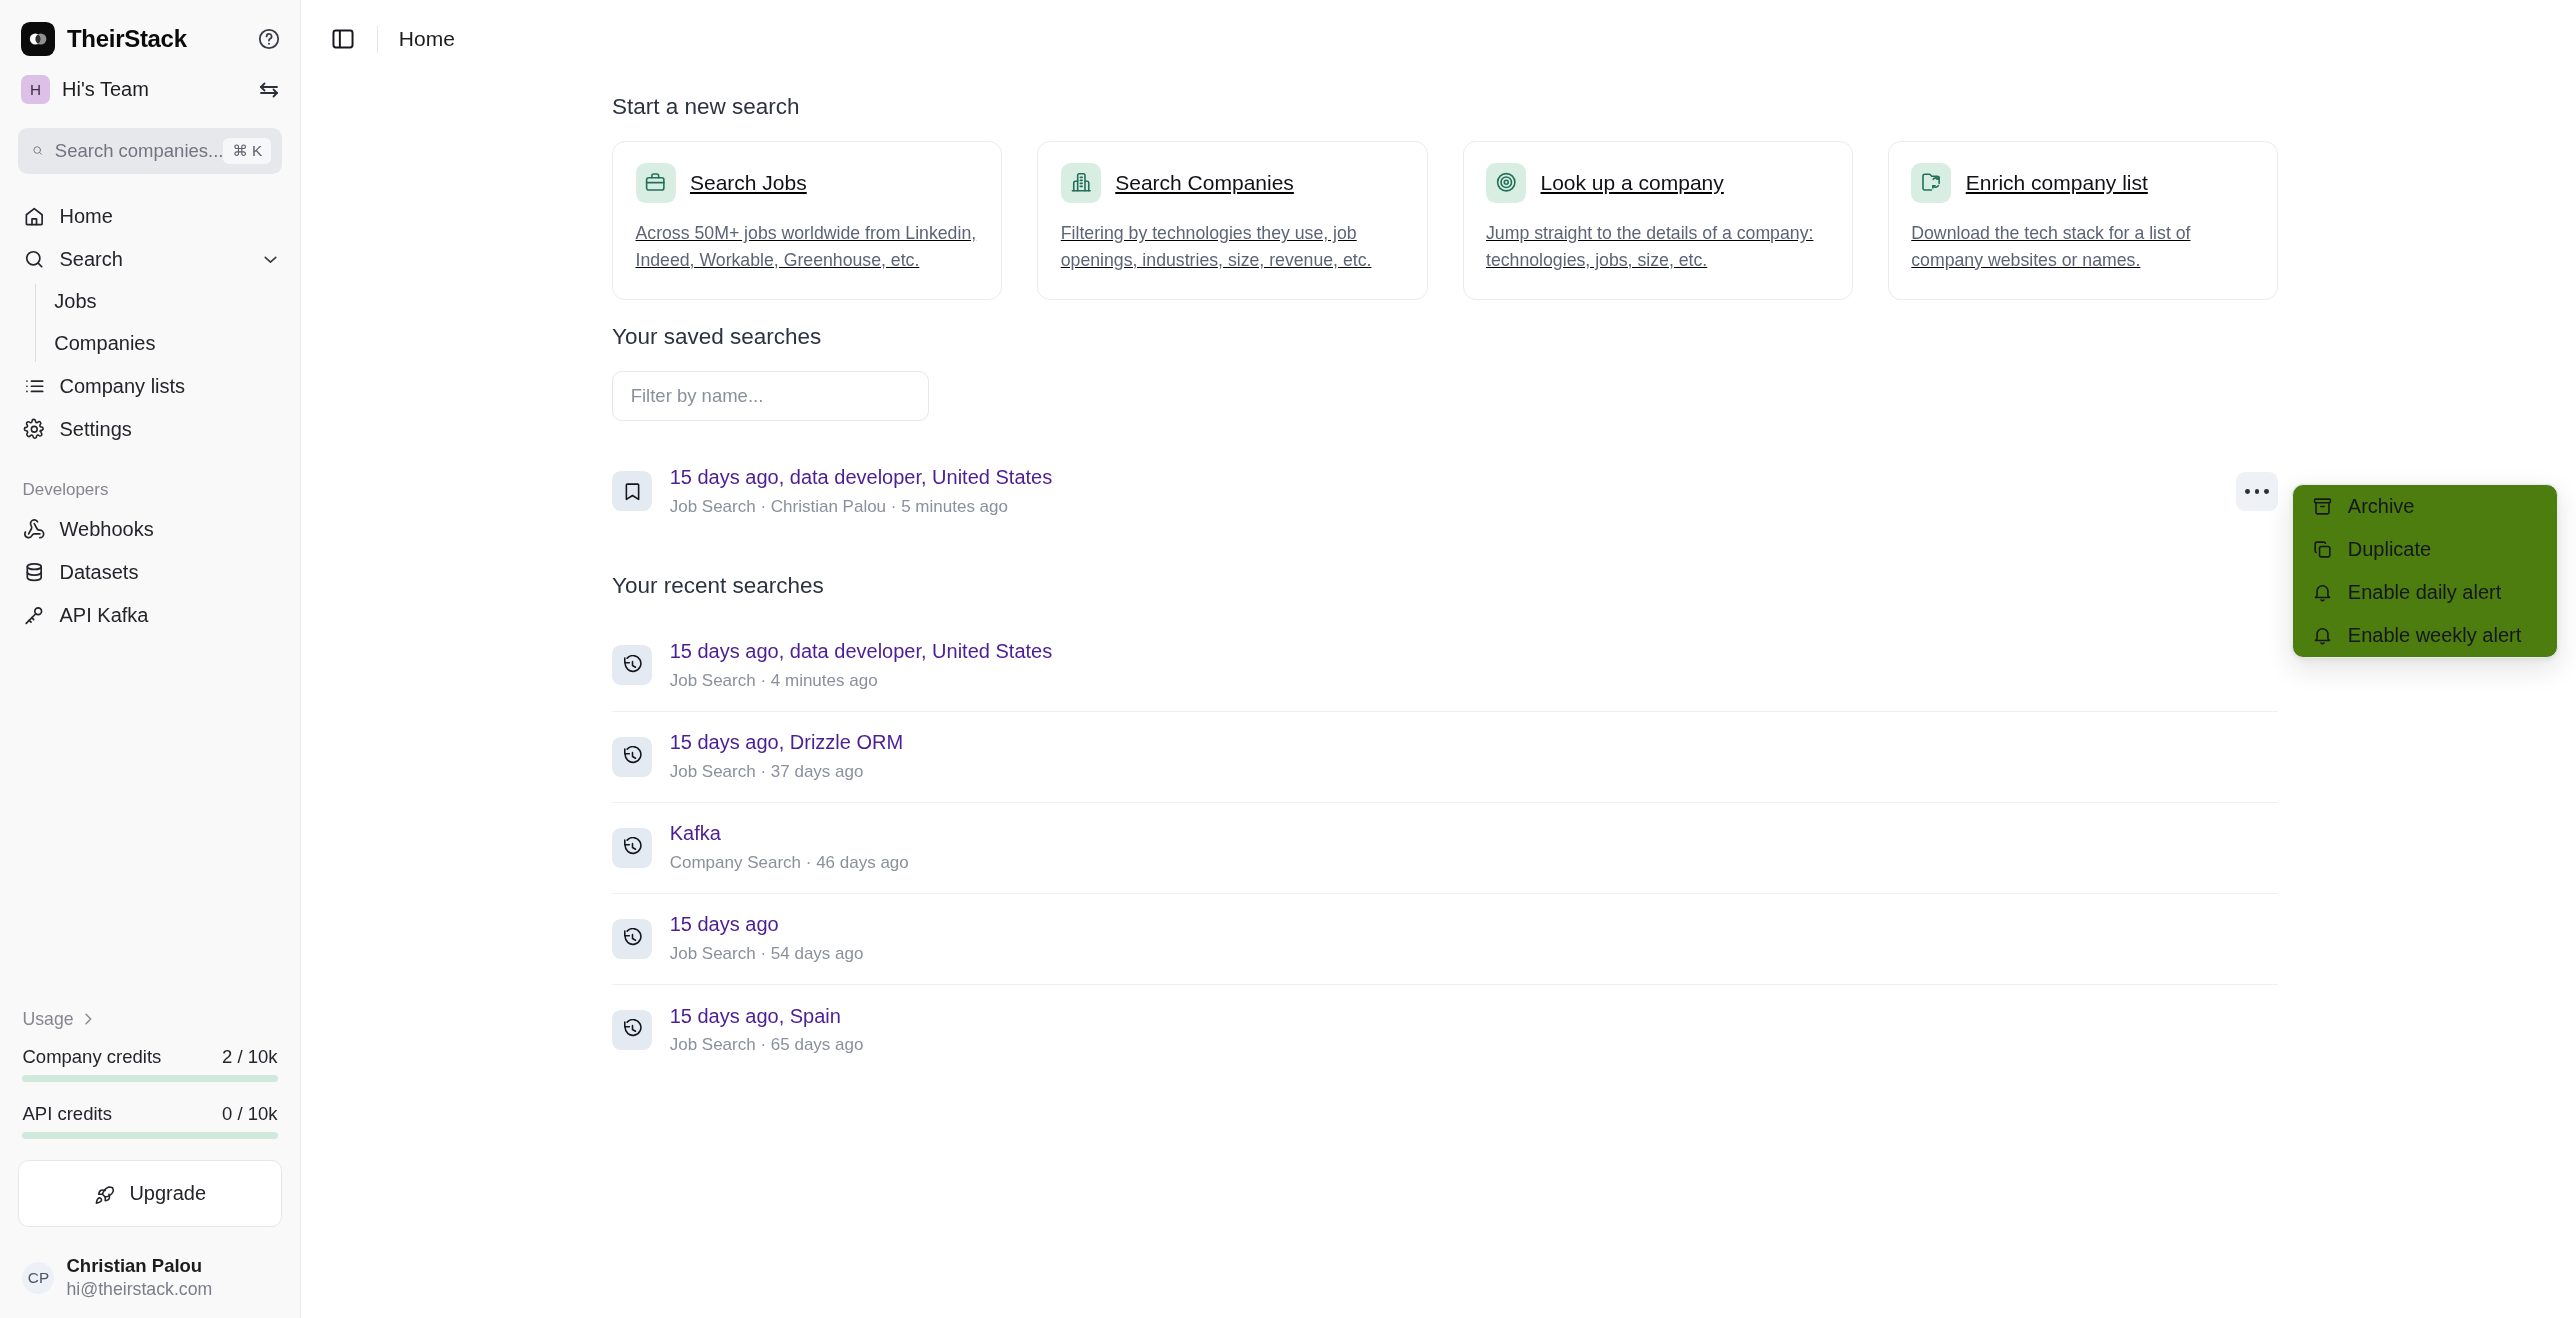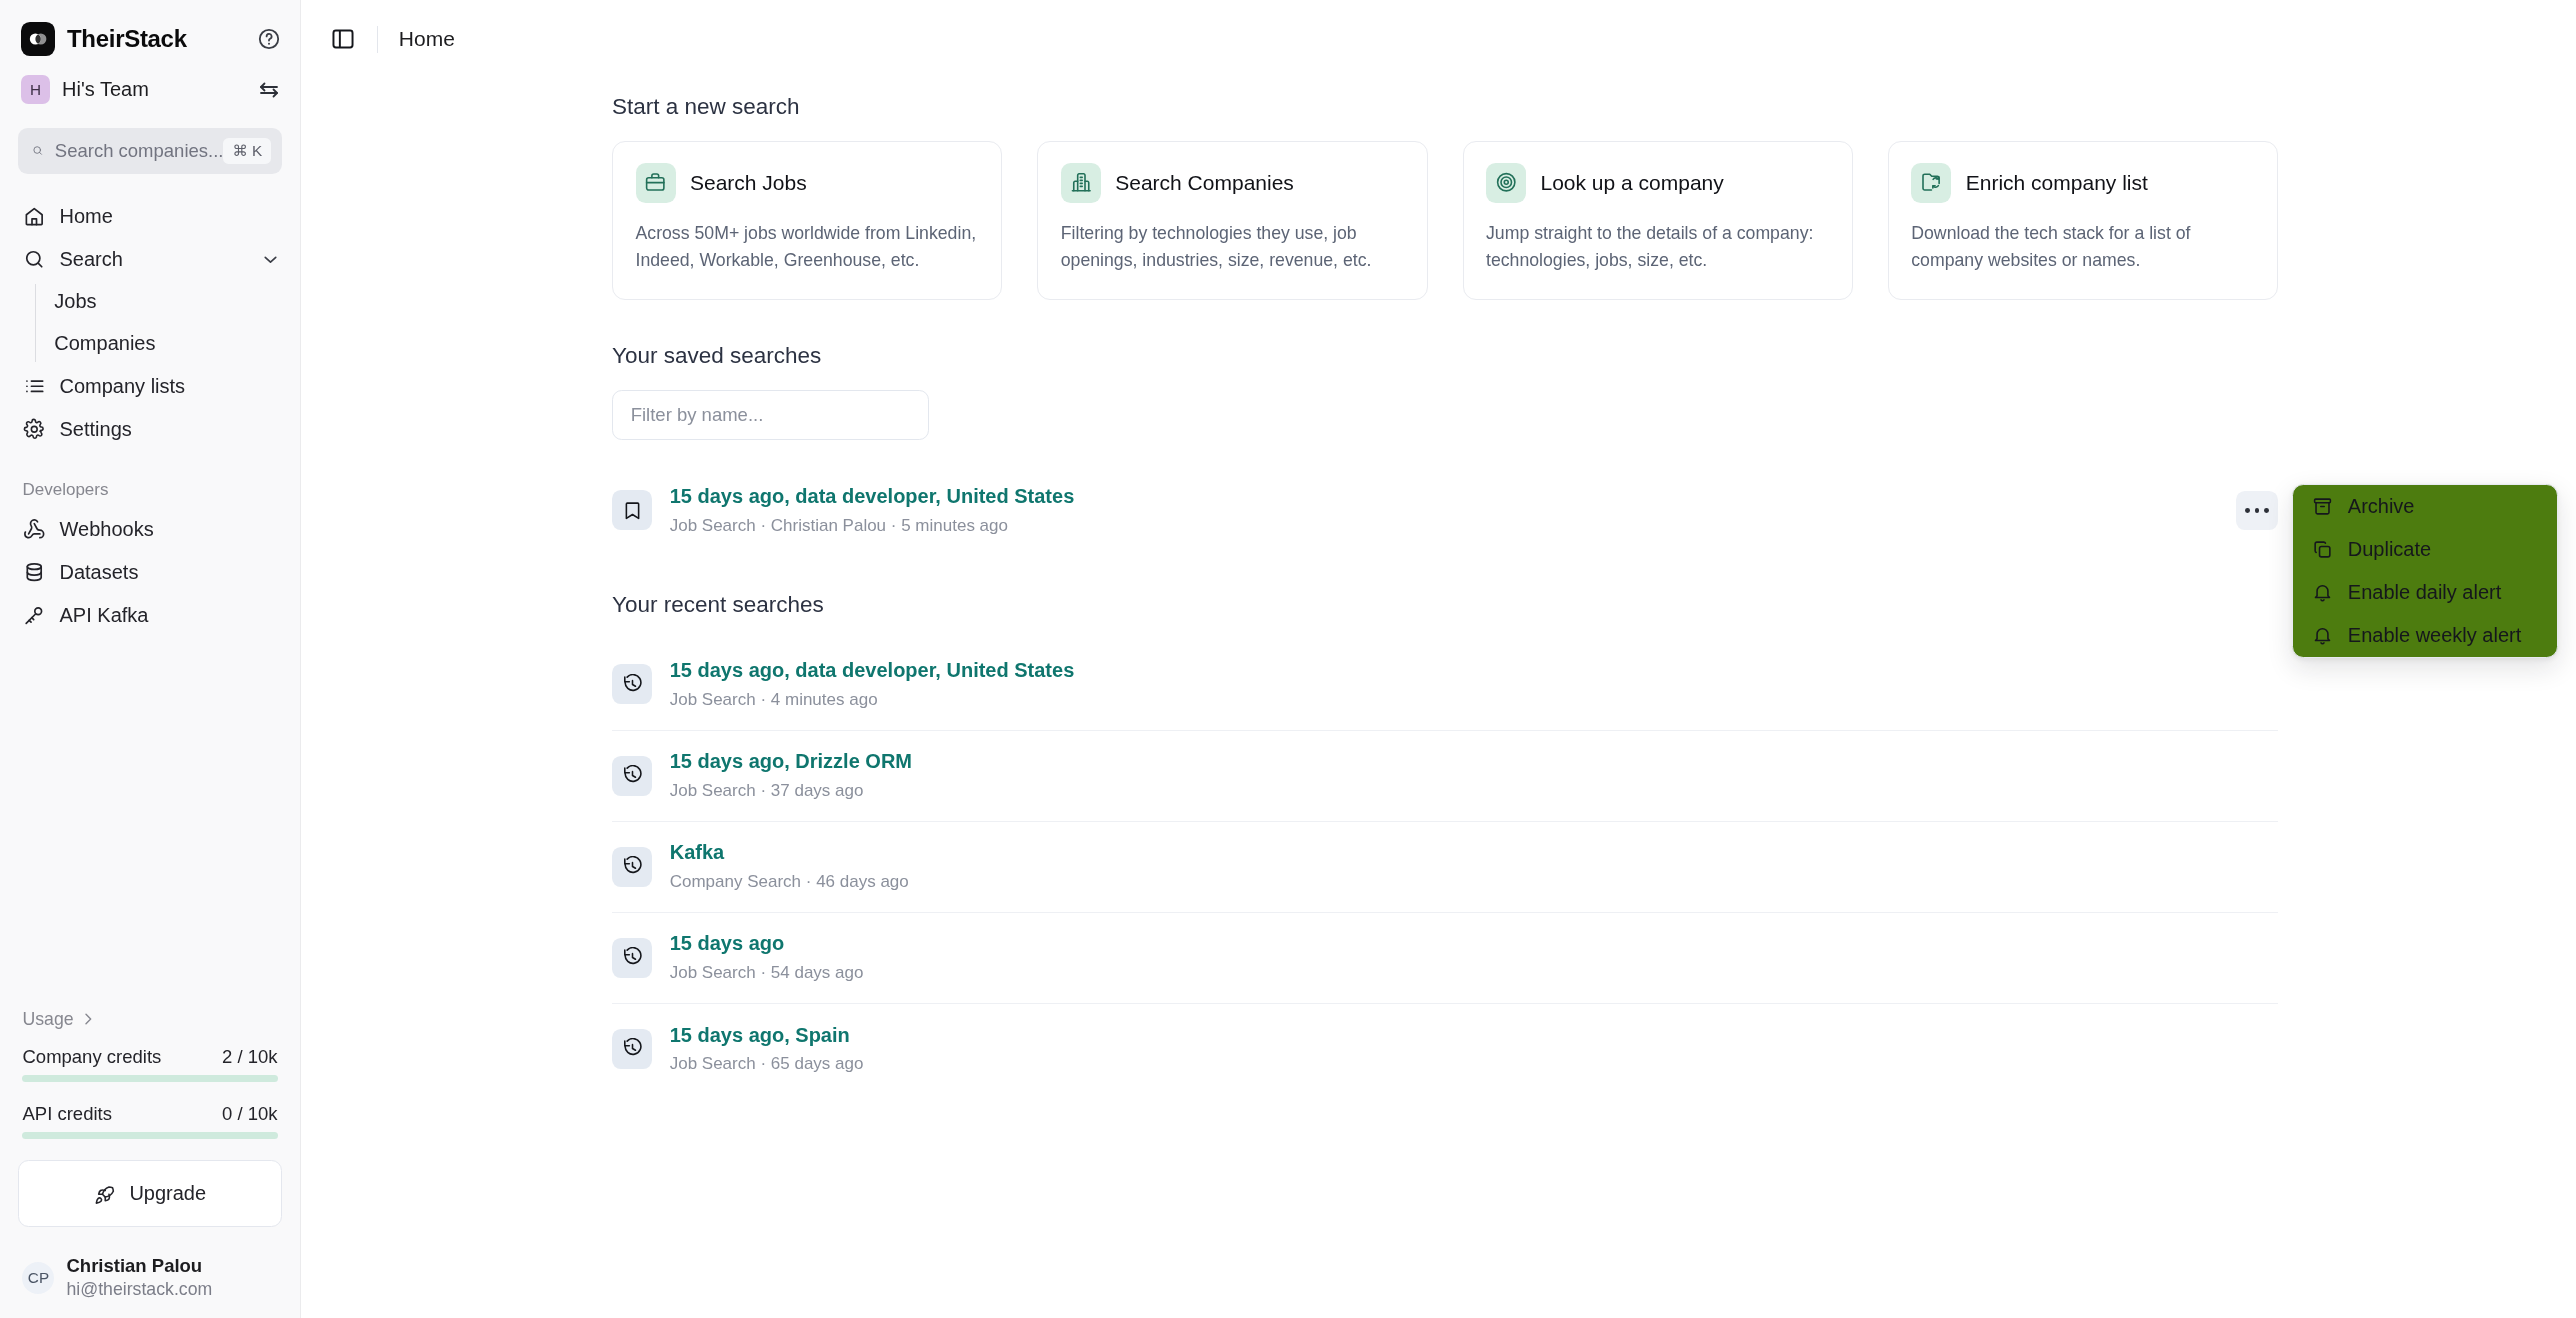--- a/index.html
+++ b/index.html
@@ -150,21 +150,21 @@
   .content { padding: 14.5px 0 0 0; }
   .content-inner { padding-left: 311px; padding-right: 32px; }
 
   .section-title {
     font-size: 22.5px; color: #2c3242; font-weight: 400;
     margin-bottom: 21px;
   }
 
   .cards {
     display: grid; grid-template-columns: repeat(4, 1fr);
-    gap: 35px; margin-bottom: 43px; max-width: 1666px;
+    gap: 35px; margin-bottom: 24px; max-width: 1666px; text-decoration: underline;
   }
   .card {
     border: 0.8px solid #e9ebf0; border-radius: 13px;
     background: #ffffff; padding: 21px 22.5px 26px 22.5px;
     cursor: pointer; min-height: 129px;
   }
   .card-head { display: flex; align-items: center; gap: 14.5px; margin-bottom: 17.7px; }
   .card-ic {
     width: 40px; height: 40px; border-radius: 9.7px;
     background: #d8eee3; flex: 0 0 40px;
@@ -186,21 +186,21 @@
     display: flex; align-items: center;
     padding: 17.7px 0; cursor: pointer; position: relative;
   }
   .list-item + .list-item { border-top: 0.8px solid #eef0f4; }
   .li-ic {
     width: 40px; height: 40px; border-radius: 8.9px;
     background: #e4eaf2; flex: 0 0 40px;
     display: flex; align-items: center; justify-content: center;
   }
   .li-body { margin-left: 17.7px; line-height: 1.35; }
-  .li-title { font-size: 20px; color: #0f766e; white-space: nowrap; font-weight: bold; }
+  .li-title { font-size: 20px; color: #4c1d95; white-space: nowrap; }
   .li-sub { font-size: 17px; color: #8b909c; margin-top: 4.8px; white-space: nowrap; }
   .li-more {
     margin-left: auto; width: 42px; height: 39px; border-radius: 8.9px;
     background: #eef1f6; display: flex; align-items: center; justify-content: center;
     cursor: pointer;
   }
   .dots { display: flex; gap: 4.8px; }
   .dots i { width: 4.8px; height: 4.8px; border-radius: 50%; background: #2d3038; display: block; }
 
   .saved-block { margin-bottom: 37px; }

